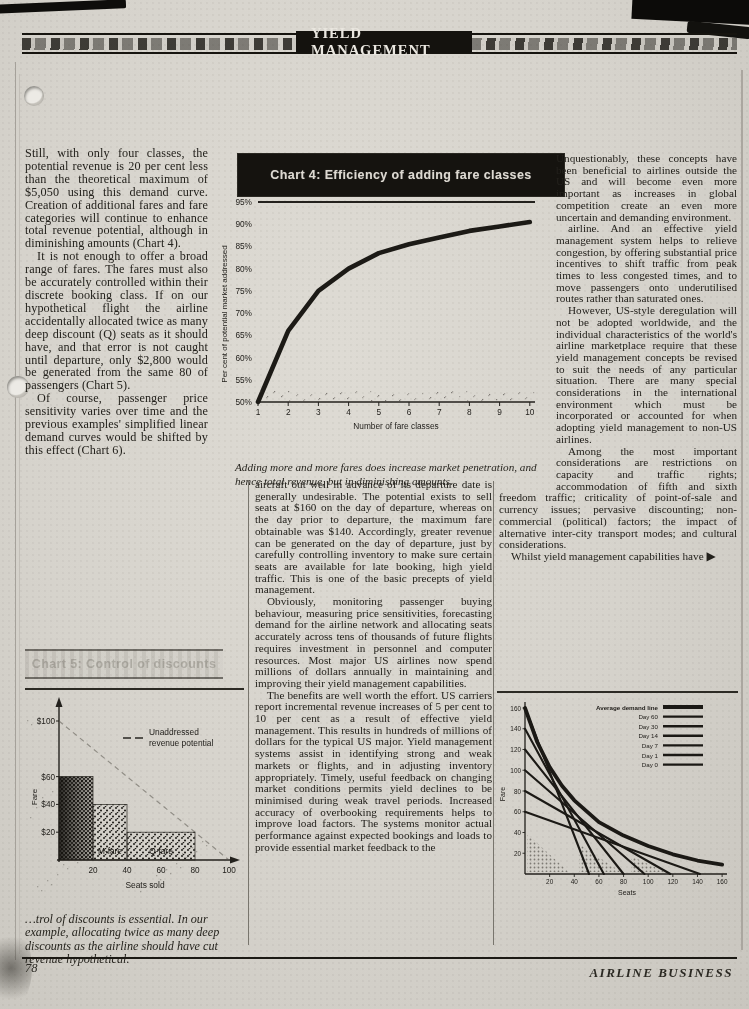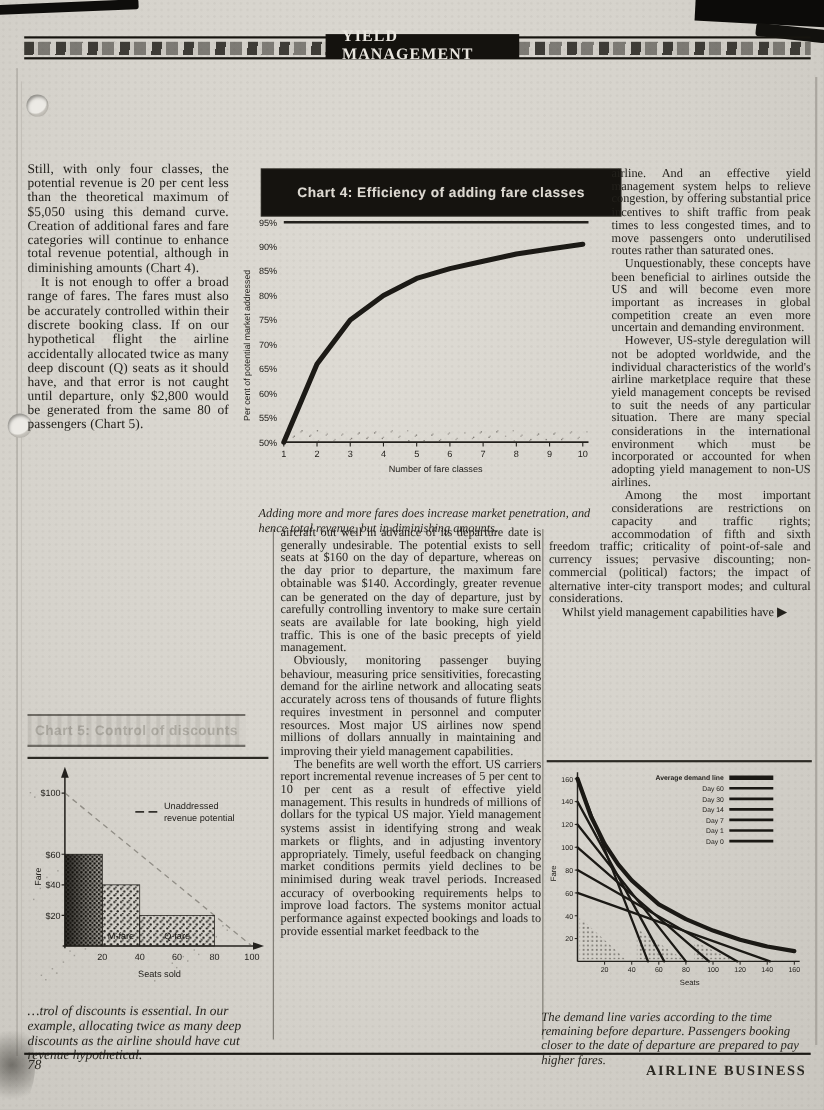--- a/index.html
+++ b/index.html
@@ -59,21 +59,21 @@
   .hrule{position:absolute;background:#2c2a24;}
   .r5{left:25px;top:688px;width:219px;height:2px;}
   .r6{left:497px;top:691px;width:241px;height:2px;}
   .chart-box{position:absolute;}
   .c4box{left:218px;top:186px;width:318px;height:262px;}
   .c5box{left:25px;top:692px;width:218px;height:205px;}
   .c6box{left:497px;top:694px;width:242px;height:206px;}
   
   .foot-rule{position:absolute;left:22px;top:957px;width:715px;height:2px;background:#1b1914;}
   .page-num{position:absolute;left:25px;top:961px;font-size:12.5px;font-style:italic;color:#2a2822;}
-  .mag-name{position:absolute;right:16px;top:965px;font-size:13px;font-weight:bold;letter-spacing:1.5px;color:#2b2923;}
+  .mag-name{position:absolute;right:16px;top:965px;font-size:13px;font-weight:bold;font-style:italic;letter-spacing:1.5px;color:#2b2923;}
 </style>
 </head>
 <body>
 
 <div class="page">
 
   <div class="corner-tl"></div>
   <div class="corner-tr1"></div>
   <div class="corner-tr2"></div>
   <div class="edge-right"></div>
@@ -86,20 +86,21 @@
   <div class="hdr-rule" style="top:33px"></div>
   <div class="hdr-strip"></div>
   <div class="hdr-rule" style="top:52px"></div>
   <div class="hdr-box">
     <span>YIELD MANAGEMENT</span>
   </div>
 
   <div class="col col1">
     <p>Still, with only four classes, the potential revenue is 20 per cent less than the theoretical maximum of $5,050 using this demand curve. Creation of additional fares and fare categories will continue to enhance total revenue potential, although in diminishing amounts (Chart 4).</p>
     <p>It is not enough to offer a broad range of fares. The fares must also be accurately controlled within their discrete booking class. If on our hypothetical flight the airline accidentally allocated twice as many deep discount (Q) seats as it should have, and that error is not caught until departure, only $2,800 would be generated from the same 80 of passengers (Chart 5).</p>
+    <p>Of course, passenger price sensitivity varies over time and the previous examples' simplified linear demand curves would be shifted by this effect (Chart 6).</p>
   </div>
 
   <div class="chart-banner b4">
     <span>Chart 4: Efficiency of adding fare classes</span>
   </div>
   <div class="chart-box c4box"><svg width="318" height="262" viewBox="0 0 318 262">
         <text x="34" y="219" text-anchor="end" font-size="8.3" font-family="Liberation Sans, sans-serif" fill="#23211d">50%</text>
         <text x="34" y="196.77777777777777" text-anchor="end" font-size="8.3" font-family="Liberation Sans, sans-serif" fill="#23211d">55%</text>
         <text x="34" y="174.55555555555557" text-anchor="end" font-size="8.3" font-family="Liberation Sans, sans-serif" fill="#23211d">60%</text>
         <text x="34" y="152.33333333333334" text-anchor="end" font-size="8.3" font-family="Liberation Sans, sans-serif" fill="#23211d">65%</text>
@@ -210,22 +211,22 @@
   <div class="col col2">
     <p>aircraft out well in advance of its departure date is generally undesirable. The potential exists to sell seats at $160 on the day of departure, whereas on the day prior to departure, the maximum fare obtainable was $140. Accordingly, greater revenue can be generated on the day of departure, just by carefully controlling inventory to make sure certain seats are available for late booking, high yield traffic. This is one of the basic precepts of yield management.</p>
     <p>Obviously, monitoring passenger buying behaviour, measuring price sensitivities, forecasting demand for the airline network and allocating seats accurately across tens of thousands of future flights requires investment in personnel and computer resources. Most major US airlines now spend millions of dollars annually in maintaining and improving their yield management capabilities.</p>
     <p>The benefits are well worth the effort. US carriers report incremental revenue increases of 5 per cent to 10 per cent as a result of effective yield management. This results in hundreds of millions of dollars for the typical US major. Yield management systems assist in identifying strong and weak markets or flights, and in adjusting inventory appropriately. Timely, useful feedback on changing market conditions permits yield declines to be minimised during weak travel periods. Increased accuracy of overbooking requirements helps to improve load factors. The systems monitor actual performance against expected bookings and loads to provide essential market feedback to the</p>
   </div>
   <div class="vrule vrule-a"></div>
   <div class="vrule vrule-b"></div>
 
   <div class="col col3">
     <span class="c3spacer"></span>
+    <p>Unquestionably, these concepts have been beneficial to airlines outside the US and will become even more important as increases in global competition create an even more uncertain and demanding environment.</p>
     <p>airline. And an effective yield management system helps to relieve congestion, by offering substantial price incentives to shift traffic from peak times to less congested times, and to move passengers onto underutilised routes rather than saturated ones.</p>
-    <p>Unquestionably, these concepts have been beneficial to airlines outside the US and will become even more important as increases in global competition create an even more uncertain and demanding environment.</p>
     <p>However, US-style deregulation will not be adopted worldwide, and the individual characteristics of the world's airline marketplace require that these yield management concepts be revised to suit the needs of any particular situation. There are many special considerations in the international environment which must be incorporated or accounted for when adopting yield management to non-US airlines.</p>
     <p>Among the most important considerations are restrictions on capacity and traffic rights; accommodation of fifth and sixth freedom traffic; criticality of point-of-sale and currency issues; pervasive discounting; non-commercial (political) factors; the impact of alternative inter-city transport modes; and cultural considerations.</p>
     <p><span>Whilst yield management capabilities have </span><span class="arrow">▶</span></p>
   </div>
 
   <div class="chart-banner faded">
     <span>Chart 5: Control of discounts</span>
   </div>
   <div class="hrule r5"></div>
   <div class="chart-box c5box"><svg width="218" height="205" viewBox="0 0 218 205">
@@ -375,19 +376,18 @@
         <line x1="166" y1="41.8" x2="206" y2="41.8" stroke="#1b1915" stroke-width="2.4"></line>
         <text x="161" y="53.9" text-anchor="end" font-size="6.2" font-family="Liberation Sans, sans-serif" font-weight="normal" fill="#23211d">Day 7</text>
         <line x1="166" y1="51.4" x2="206" y2="51.4" stroke="#1b1915" stroke-width="2.4"></line>
         <text x="161" y="63.5" text-anchor="end" font-size="6.2" font-family="Liberation Sans, sans-serif" font-weight="normal" fill="#23211d">Day 1</text>
         <line x1="166" y1="61" x2="206" y2="61" stroke="#1b1915" stroke-width="2.4"></line>
         <text x="161" y="73.1" text-anchor="end" font-size="6.2" font-family="Liberation Sans, sans-serif" font-weight="normal" fill="#23211d">Day 0</text>
         <line x1="166" y1="70.6" x2="206" y2="70.6" stroke="#1b1915" stroke-width="2.4"></line>
         <text transform="translate(8,100) rotate(-90)" text-anchor="middle" font-size="7" font-family="Liberation Sans, sans-serif" fill="#23211d">Fare</text>
         <text x="130" y="201" text-anchor="middle" font-size="7" font-family="Liberation Sans, sans-serif" fill="#23211d">Seats</text>
       </svg></div>
-  <p class="caption cap6">The demand line varies according to the time remaining before departure. Passengers booking closer to the date of departure are prepared to pay higher fares.</p>
 
   <div class="foot-rule"></div>
   <span class="page-num">78</span>
   <span class="mag-name">AIRLINE BUSINESS</span>
 
 </div>
 
 </body></html>

